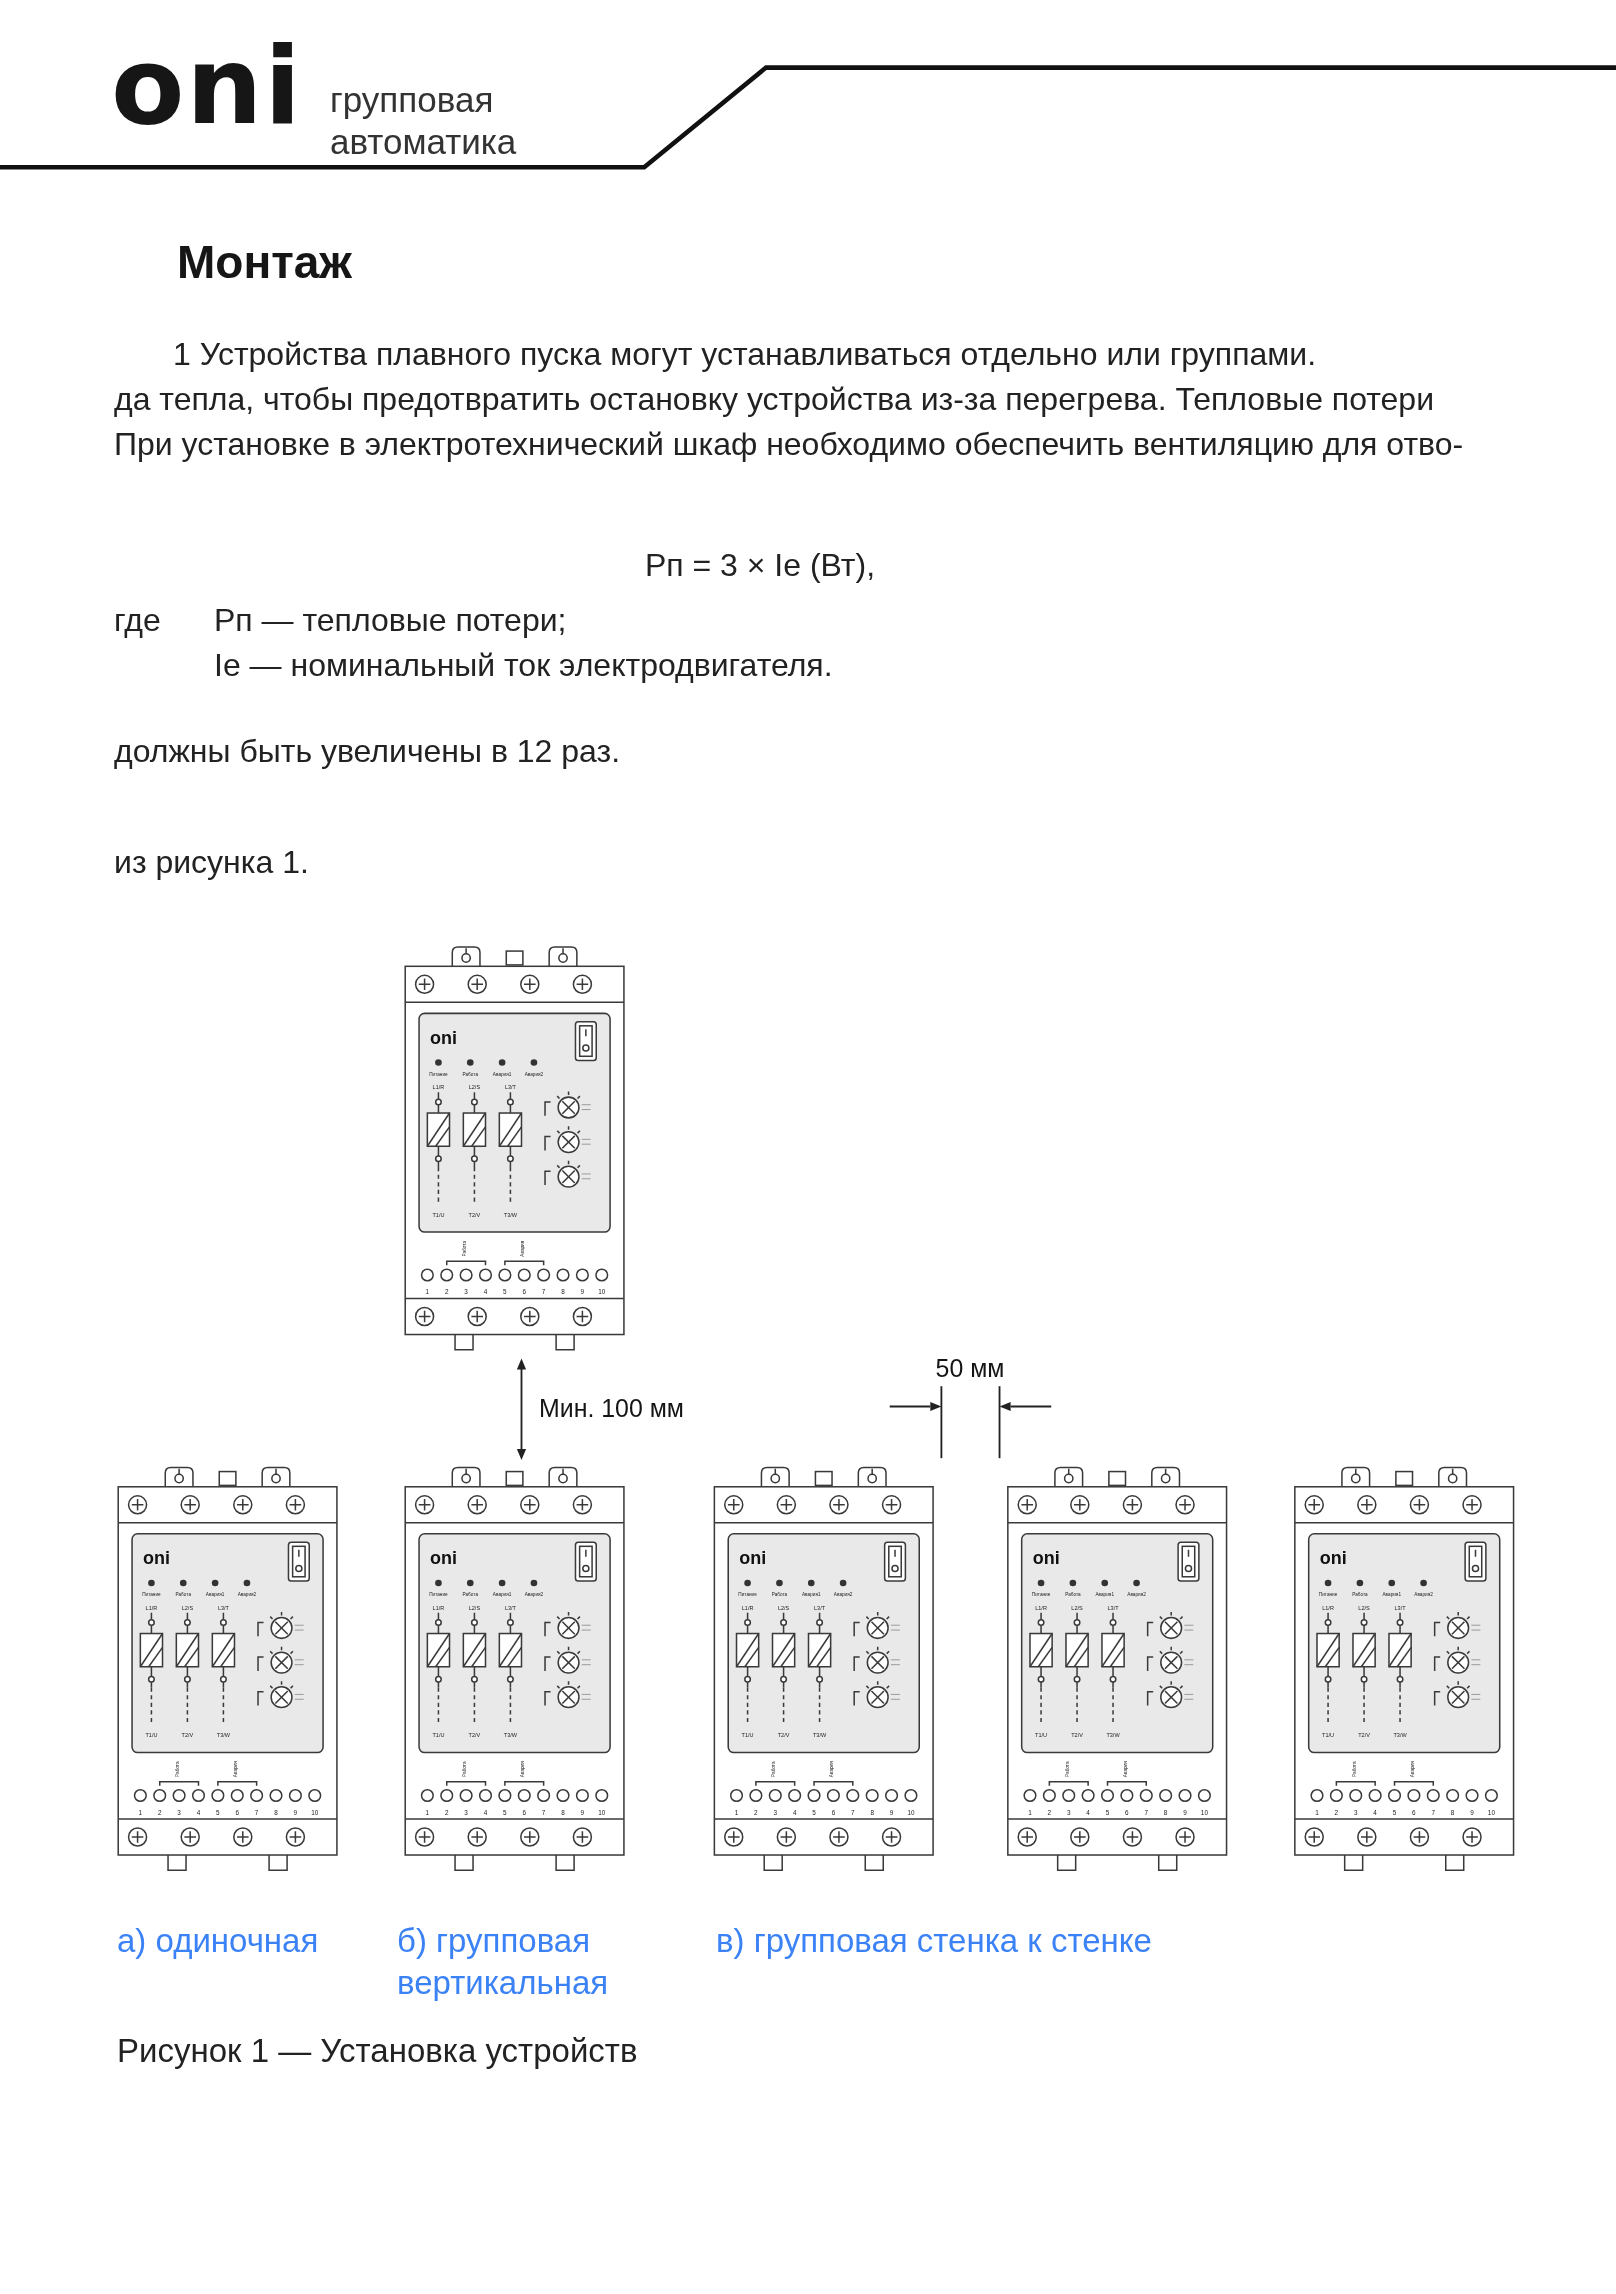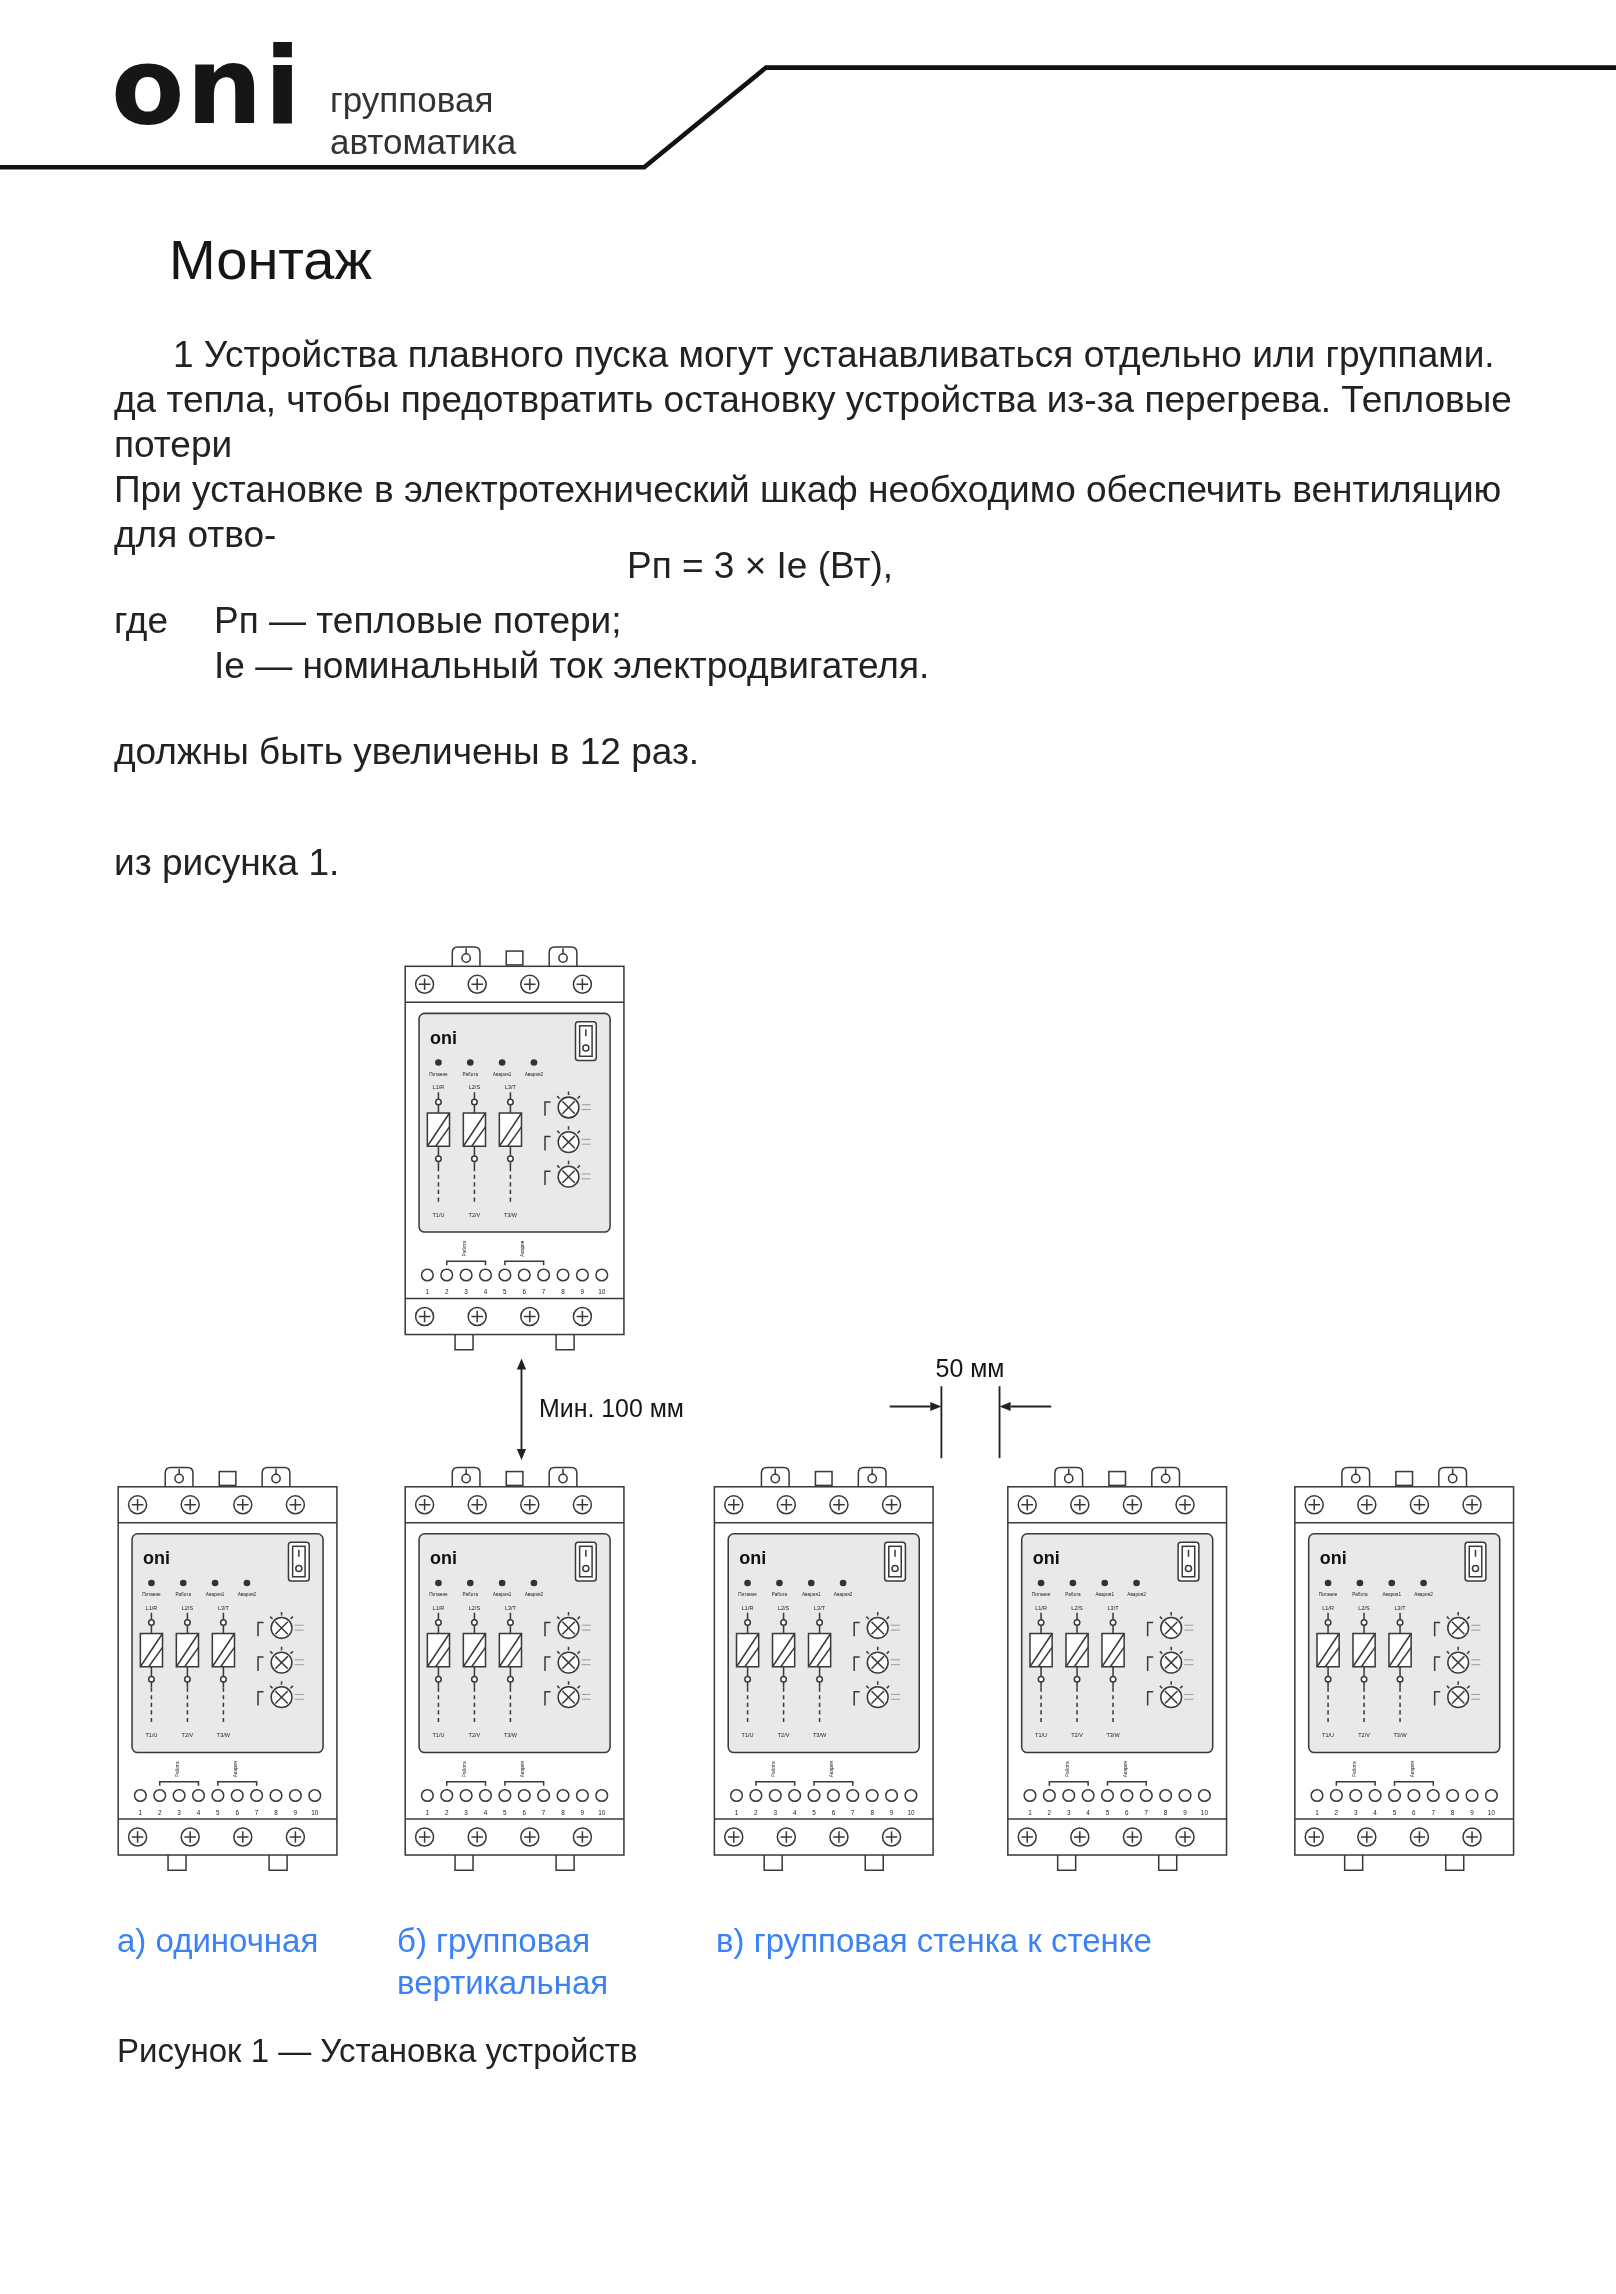--- a/index.html
+++ b/index.html
@@ -7,22 +7,22 @@
        font-family:"Liberation Sans","DejaVu Sans",sans-serif;color:#1f1f1f;}
   .abs{position:absolute;}
 
   
   .logo-text{left:111px;top:33px;font-size:107px;font-weight:bold;letter-spacing:1.8px;
              color:#161616;line-height:1;font-family:"DejaVu Sans",sans-serif;}
   .tagline{left:330px;top:79px;font-size:35px;line-height:42px;color:#333;}
   .header-rule{left:0;top:0;}
 
   
-  .title{left:169px;top:227px;font-size:56px;font-weight:normal;color:#161616;margin:0;}
-  .bodyblock{font-size:37px;line-height:45px;color:#222;}
+  .title{left:169px;top:227px;font-size:46px;font-weight:bold;color:#161616;margin:8px;}
+  .bodyblock{font-size:32px;line-height:45px;color:#222;}
   .p1{left:114px;top:332px;width:1440px;}
   .p2{left:114px;top:729px;width:1440px;}
   .p3{left:114px;top:840px;width:1440px;}
   .indent{padding-left:59px;}
   .formula{left:114px;top:543px;width:1292px;text-align:center;}
   .where{left:114px;top:598px;display:flex;}
   .where-label{width:100px;flex:0 0 100px;}
 
   
   .figure-svg{left:0;top:934px;}

